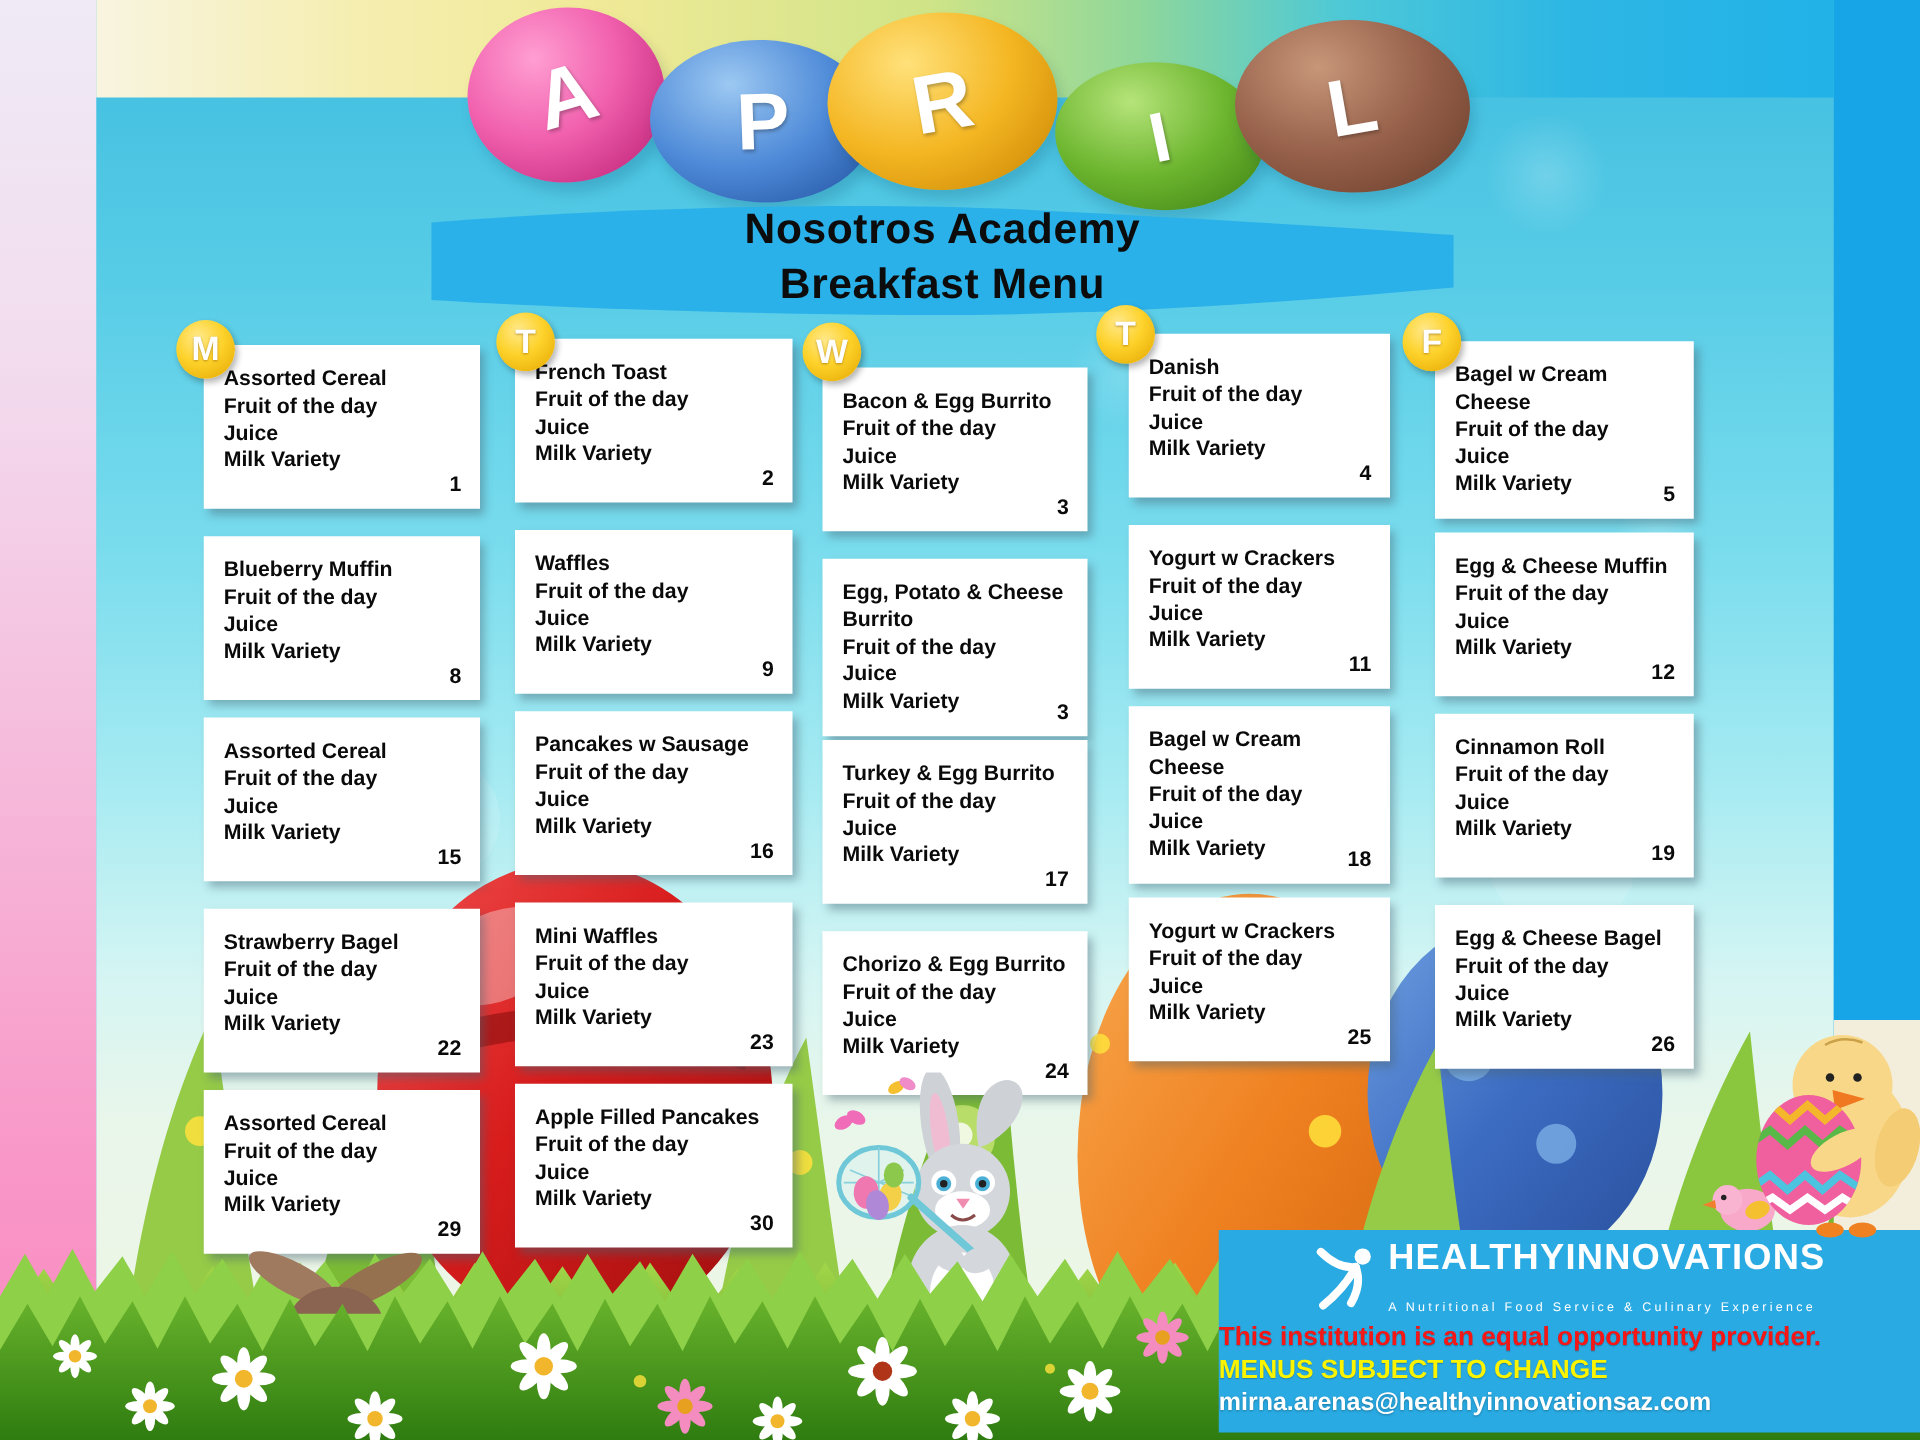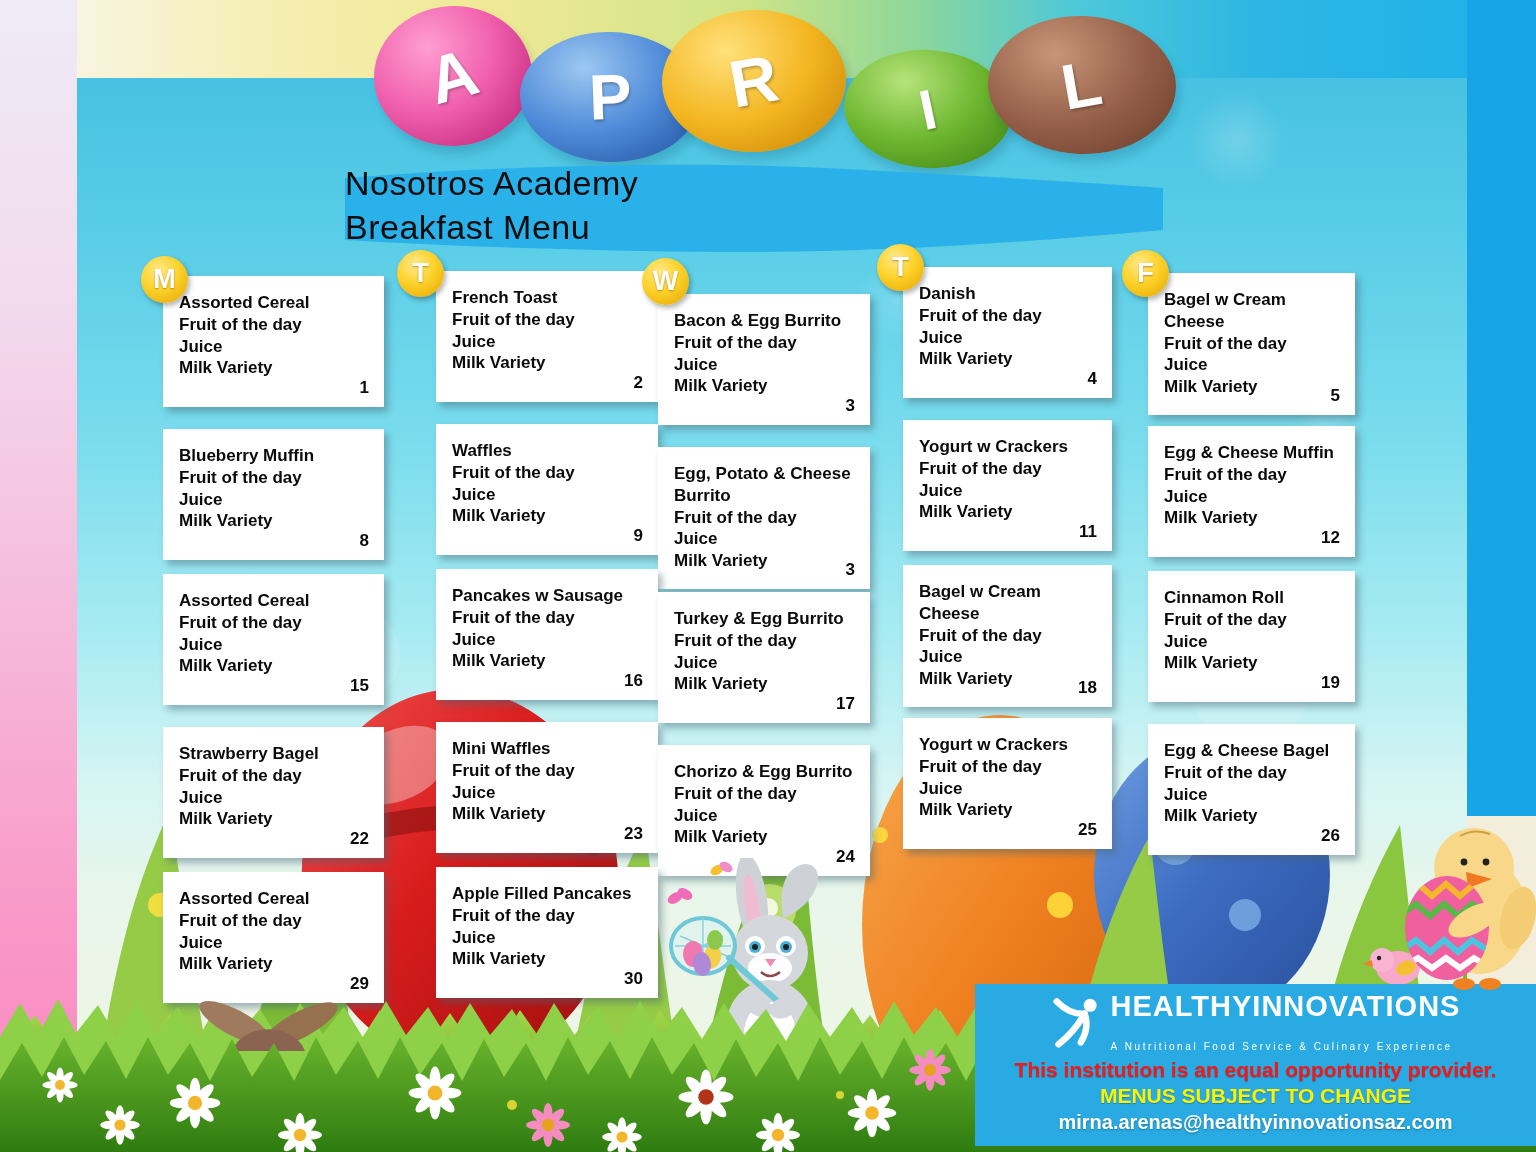--- a/index.html
+++ b/index.html
@@ -39,52 +39,52 @@
   .egg-r span{font-size:66px;transform:rotate(-8deg);}
   .egg-i{left:844px;top:50px;width:168px;height:118px;transform:rotate(4deg);
     background:radial-gradient(ellipse at 35% 28%, #b5e47a 0%, #6cb52e 50%, #4f941e 80%, #3f7a16 100%);}
   .egg-i span{font-size:56px;transform:rotate(-16deg);}
   .egg-l{left:988px;top:16px;width:188px;height:138px;transform:rotate(2deg);
     background:radial-gradient(ellipse at 35% 28%, #c79678 0%, #96604a 50%, #7a4a36 80%, #64392a 100%);}
   .egg-l span{font-size:64px;transform:rotate(-12deg);}
   
   .banner{left:345px;top:158px;width:818px;height:95px;z-index:3;}
   .banner svg{position:absolute;left:0;top:0;width:100%;height:100%;}
-  .banner .bl{position:absolute;width:100%;color:#0c0c0c;font-weight:normal;
+  .banner .bl{position:absolute;width:100%;text-align:center;color:#0c0c0c;font-weight:bold;
     font-size:34px;letter-spacing:.5px;}
   .banner .bl1{top:6px;}
   .banner .bl2{top:50px;}
   
   .card{position:absolute;z-index:4;background:#fff;min-height:131px;box-sizing:border-box;
     padding:16px 8px 17px 16px;color:#0a0a0a;font-weight:bold;font-size:17px;line-height:1.28;
     box-shadow:4px 5px 7px rgba(70,100,115,.45);}
   .card .num{position:absolute;right:15px;bottom:8px;font-size:17px;}
   .c1{left:163px;width:221px;margin-top:6px;}
-  .c2{left:436px;width:222px;margin-top:1px;}
+  .c2{left:412px;width:222px;margin-top:1px;}
   .c3{left:658px;width:212px;margin-top:24px;}
   .c4{left:903px;width:209px;margin-top:-3px;}
   .c5{left:1148px;width:207px;margin-top:3px;}
   .r1{top:270px;} .r2{top:423px;} .r3{top:568px;} .r4{top:721px;} .r5{top:866px;}
   
   .badge{position:absolute;z-index:5;width:47px;height:47px;border-radius:50%;
     display:flex;align-items:center;justify-content:center;color:#fff;font-weight:bold;font-size:27px;
     background:radial-gradient(circle at 38% 30%, #ffe98a 0%, #fdd22a 45%, #e3a400 100%);
     box-shadow:2px 3px 5px rgba(0,0,0,.30);text-shadow:0 1px 2px rgba(140,90,0,.6);}
   .bd1{left:141px;top:256px;} .bd2{left:397px;top:250px;} .bd3{left:642px;top:258px;}
   .bd4{left:877px;top:244px;} .bd5{left:1122px;top:250px;}
   
   .scene-back{left:0;top:595px;width:1536px;height:557px;z-index:2;pointer-events:none;}
   .scene-front{left:0;top:985px;width:1536px;height:167px;z-index:6;pointer-events:none;}
   .bunny{left:655px;top:858px;width:235px;height:235px;z-index:5;pointer-events:none;}
   .cream-rect{left:1467px;top:816px;width:69px;height:172px;z-index:4;background:#f3eddc;}
   .chick{left:1402px;top:816px;width:134px;height:178px;z-index:8;pointer-events:none;}
   .tinychick{left:1360px;top:938px;width:70px;height:50px;z-index:5;pointer-events:none;}
   
   .infobox{left:975px;top:984px;width:561px;height:162px;z-index:7;background:#29aae3;
-    box-sizing:border-box;text-align:center;padding-top:8px;}
+    box-sizing:border-box;text-align:left;padding-top:8px;}
   .logo-row{display:flex;align-items:center;justify-content:center;gap:4px;}
   .logo-text{display:flex;flex-direction:column;align-items:flex-start;}
   .logo-name{color:#fff;font-weight:bold;font-size:29px;letter-spacing:1px;line-height:1;}
   .logo-tag{color:#fff;font-size:10px;letter-spacing:2.6px;margin-top:20px;}
   .fline{font-weight:bold;line-height:1.25;}
   .f-eq{color:#f51616;font-size:21px;margin-top:5px;text-shadow:0 1px 1px rgba(0,0,0,.25);}
   .f-mgr{color:#fff;font-size:21.5px;text-shadow:0 1px 2px rgba(0,0,0,.3);}
   .f-chg{color:#faf400;font-size:21px;text-shadow:0 1px 1px rgba(0,0,0,.25);}
   .f-eml{color:#fff;font-size:20px;text-shadow:0 1px 2px rgba(0,0,0,.3);}
 </style>

